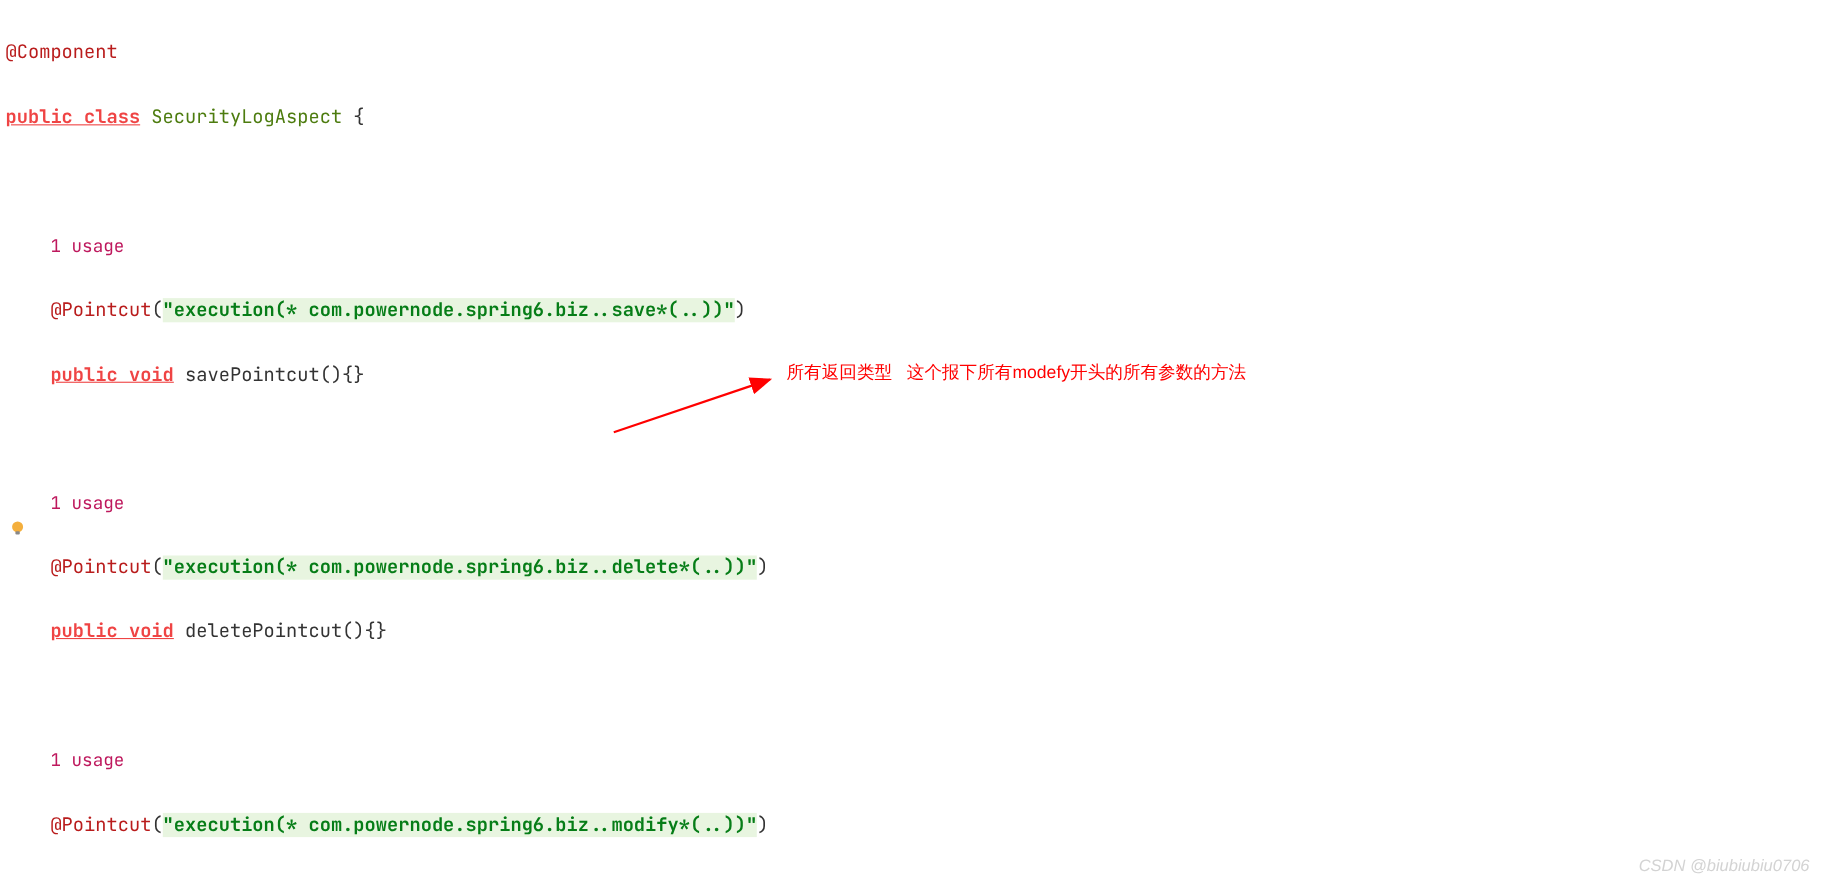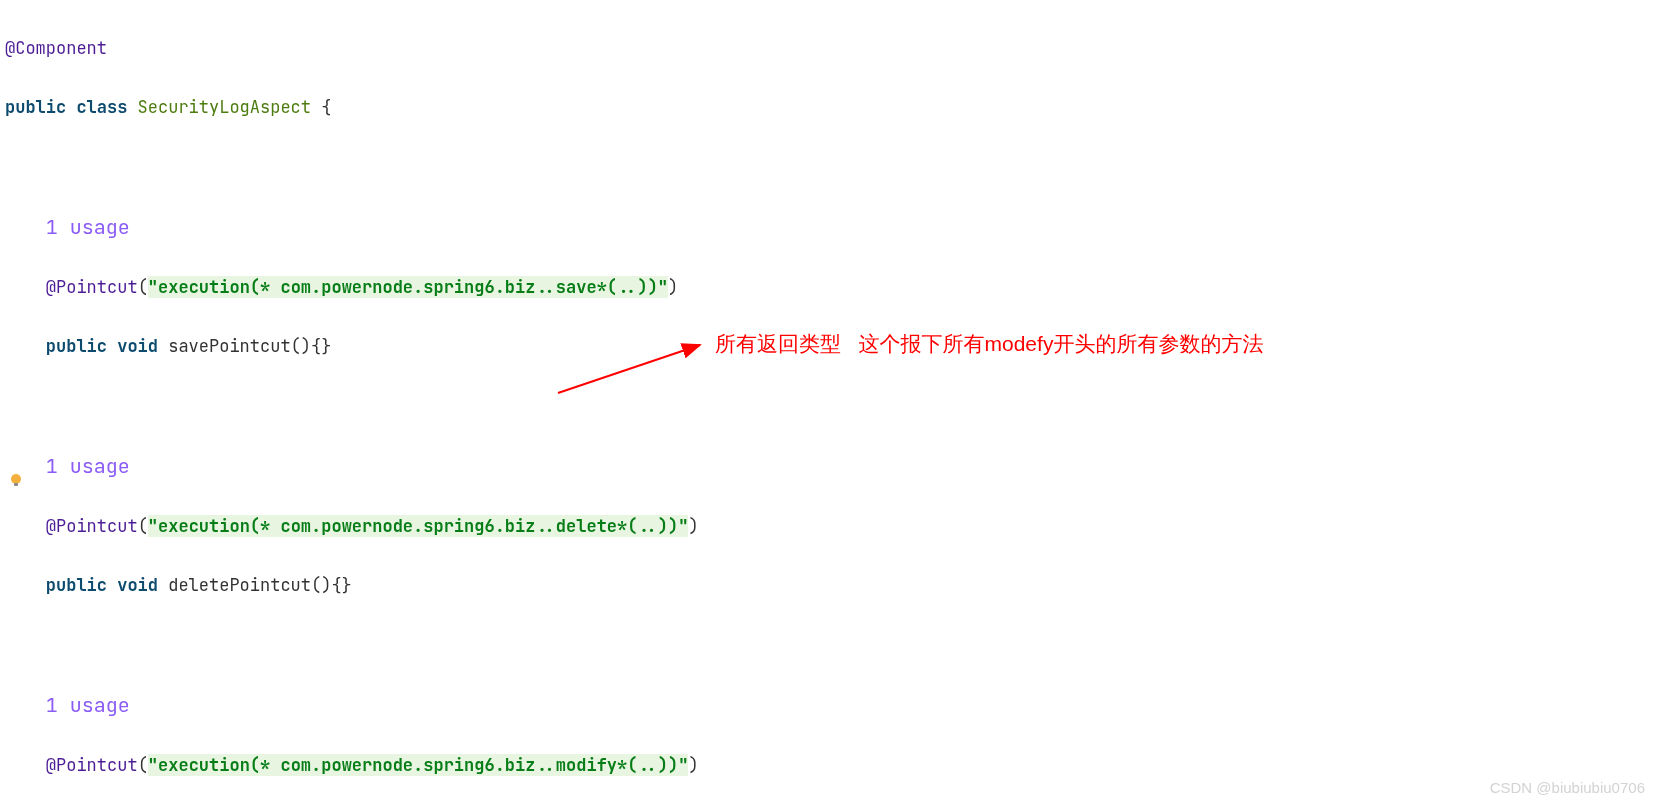--- a/index.html
+++ b/index.html
@@ -21,25 +21,25 @@
     .code-area {
       padding: 5px 0 0 5px;
       white-space: pre;
       position: relative;
     }
     .line {
       display: block;
       position: relative;
       min-height: 29px;
     }
-    .keyword { color: #0c4a6e; font-weight: bold; }
-    .annotation { color: #4c1d95; }
+    .keyword { color: #ef4444; font-weight: bold; text-decoration: underline; }
+    .annotation { color: #b91c1c; }
     .class-name { color: #4d7c0f; }
     .string { color: #067d17; font-weight: bold; }
-    .usage-hint { color: #8b5cf6; font-size: 20px; }
+    .usage-hint { color: #be185d; font-size: 16px; }
     .brace { color: #333333; }
     .bulb {
       position: absolute;
       left: 8px;
       top: 472px;
       width: 16px;
       height: 16px;
       z-index: 10;
     }
     .annotation-overlay {
@@ -49,30 +49,31 @@
       width: 700px;
       height: 60px;
       pointer-events: none;
     }
     .annotation-text {
       position: absolute;
       left: 715px;
       top: 326px;
       color: #ff0000;
       font-family: 'Microsoft YaHei', 'SimHei', sans-serif;
-      font-size: 21px;
+      font-size: 16px;
       white-space: nowrap;
     }
     .watermark {
       position: absolute;
       bottom: 8px;
       right: 14px;
       color: #d3d3d3;
       font-family: sans-serif;
       font-size: 15px;
+      font-style: italic;
     }
     .string-hl {
       background: #e8f5e0;
     }
   </style>
 </head>
 <body>
 
 <div class="code-area">
 <span class="line"><span class="annotation">@Component</span></span>

